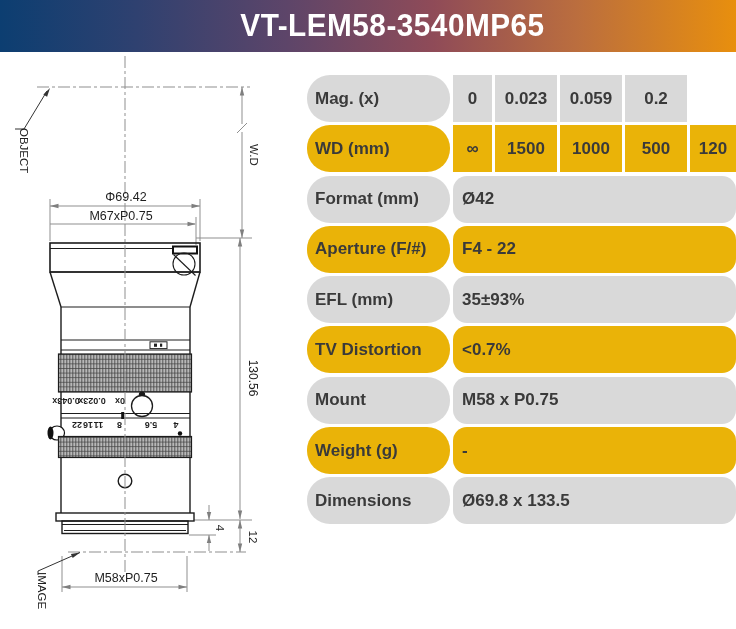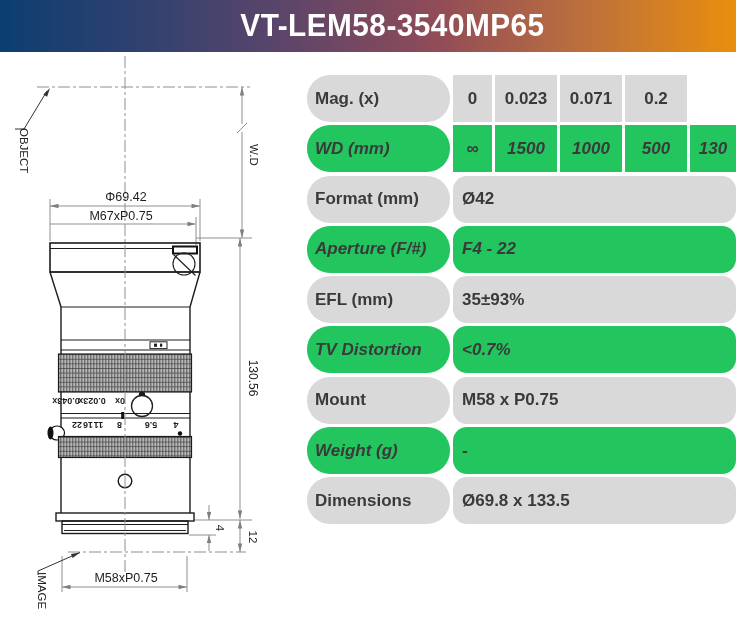--- a/index.html
+++ b/index.html
@@ -23,21 +23,21 @@
     display:flex;flex-direction:column;gap:3.3px;
   }
   .row{display:grid;column-gap:3px;height:47px;}
   .row.multi{grid-template-columns:143px 39px 62px 62px 62px 46px;}
   .row.single{grid-template-columns:143px 283px;}
   .cell{
     display:flex;align-items:center;
     font-weight:bold;font-size:17px;color:#3a3a3a;white-space:nowrap;
   }
   .row.g .cell{background:#d9d9d9;}
-  .row.l .cell{background:#22c55e;font-style:italic;}
+  .row.l .cell{background:#eab308;}
   .cell.label{padding-left:8px;border-radius:23px;}
   .cell.val{justify-content:center;}
   .cell.valsingle{padding-left:9px;border-radius:14px;}
 
   svg text{font-family:"Liberation Sans",sans-serif;fill:#1e1e1e;}
   .dim{stroke:#8f8f8f;stroke-width:1;fill:none;}
   .dimarrow{fill:#7f7f7f;stroke:none;}
   .body-line{stroke:#1c1c1c;fill:none;}
   .leader{stroke:#333;stroke-width:1;fill:none;}
 </style>
@@ -183,31 +183,31 @@
     <text x="176" y="431" font-size="9" font-weight="600" text-anchor="middle" transform="rotate(180 176 426.5)">4</text>
   </g>
 </svg>
 
 <div class="spec">
 
   <div class="row multi g">
     <div class="cell label">Mag. (x)</div>
     <div class="cell val">0</div>
     <div class="cell val">0.023</div>
-    <div class="cell val">0.071</div>
+    <div class="cell val">0.059</div>
     <div class="cell val">0.2</div>
   </div>
 
   <div class="row multi l">
     <div class="cell label">WD (mm)</div>
     <div class="cell val">∞</div>
     <div class="cell val">1500</div>
     <div class="cell val">1000</div>
     <div class="cell val">500</div>
-    <div class="cell val">130</div>
+    <div class="cell val">120</div>
   </div>
 
   <div class="row single g">
     <div class="cell label">Format (mm)</div>
     <div class="cell valsingle">Ø42</div>
   </div>
 
   <div class="row single l">
     <div class="cell label">Aperture (F/#)</div>
     <div class="cell valsingle">F4 - 22</div>

